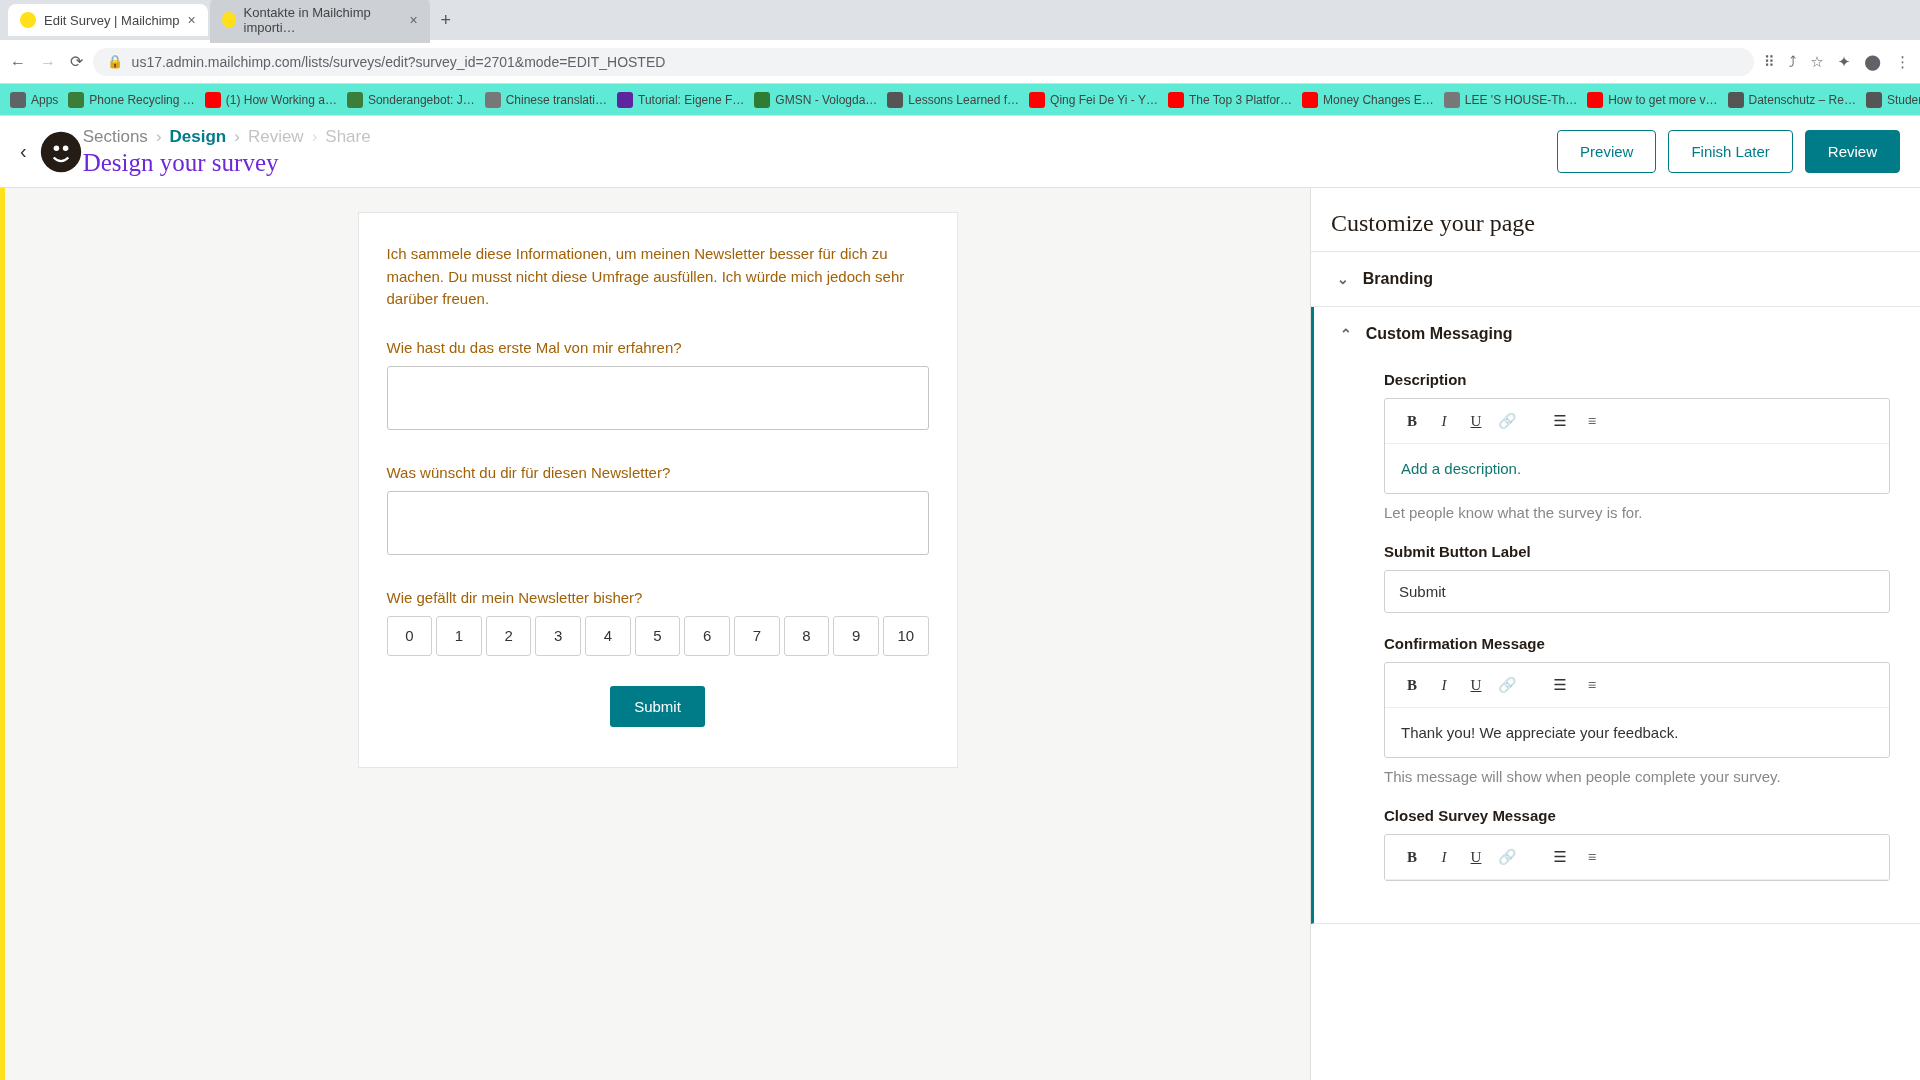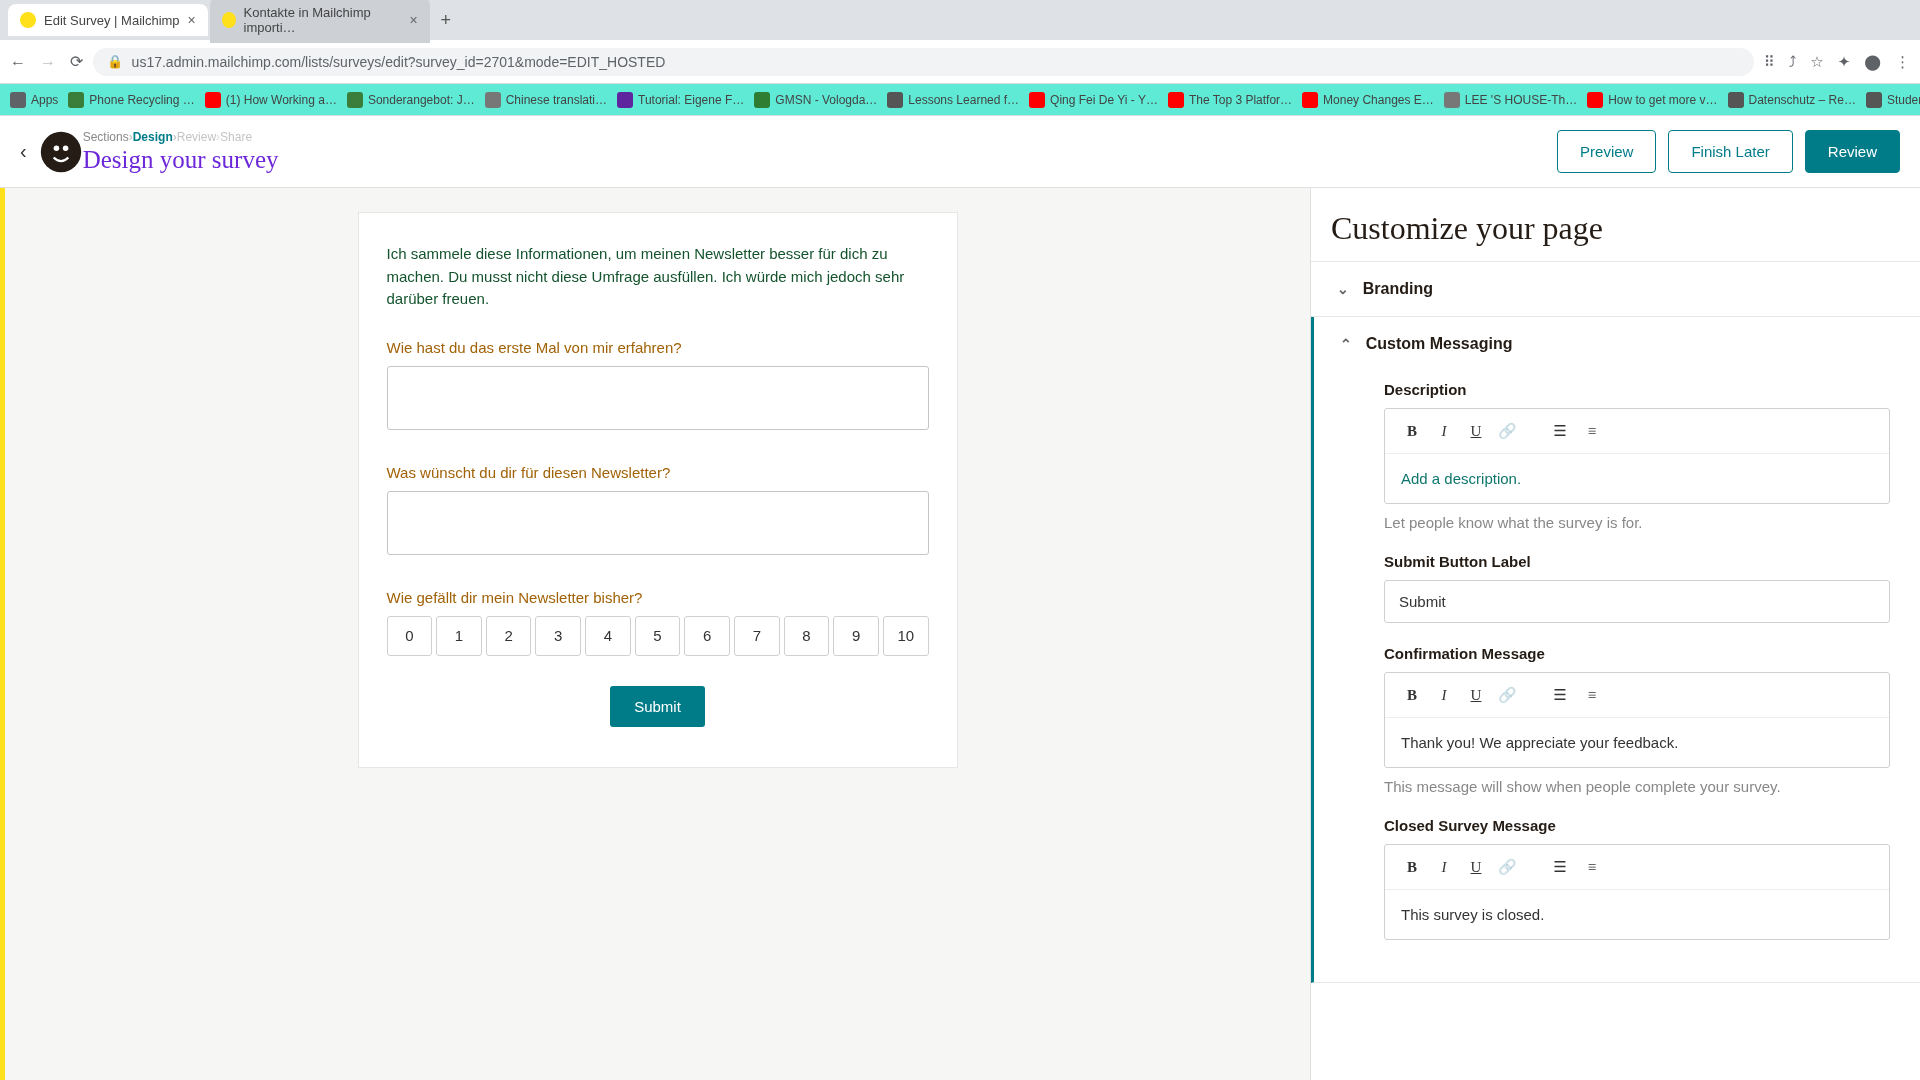--- a/index.html
+++ b/index.html
@@ -22,43 +22,43 @@
 .right-icons { display: flex; gap: 14px; font-size: 15px; color: #5f6368; }
 
 .bookmarks-row { display: flex; align-items: center; gap: 10px; height: 32px; background: #5eead4; padding: 0 10px; font-size: 12px; color: #444; border-bottom: 1px solid #dadce0; overflow: hidden; }
 .bm { display: flex; align-items: center; gap: 5px; white-space: nowrap; }
 .bm-ico { width: 16px; height: 16px; border-radius: 3px; }
 
 
 .app-header { background: #fff; display: flex; align-items: center; padding: 12px 20px; border-bottom: 1px solid #e0e0e0; height: 72px; }
 .back-btn { font-size: 20px; color: #333; padding-right: 12px; }
 .header-text { flex: 1; }
-.crumbs { display: flex; font-size: 12px; color: #888; }
+.crumbs { display: flex; gap: 8px; font-size: 17px; color: #888; }
 .crumbs .active { color: #007c89; font-weight: 600; }
 .crumb-sep { color: #bbb; }
 .page-title { font-family: Georgia, serif; font-size: 25px; color: #6d28d9; margin-top: 2px; }
 .header-actions { display: flex; gap: 12px; }
 .hbtn { padding: 12px 22px; border-radius: 4px; font-size: 15px; font-weight: 500; cursor: pointer; border: 1px solid #007c89; background: #fff; color: #007c89; }
 .hbtn.primary { background: #007c89; color: #fff; }
 
 
 .body-wrap { display: flex; height: calc(1080px - 84px - 32px - 72px); background: #f6f6f4; }
 .center-col { flex: 1; display: flex; justify-content: center; padding-top: 24px; border-left: 5px solid #ffe01b; }
 .survey-card { background: #fff; width: 600px; padding: 30px 28px 40px; border: 1px solid #e6e6e6; height: fit-content; }
-.intro { font-size: 15px; color: #14532d; margin-bottom: 28px; line-height: 1.5; }
+.intro { font-size: 15px; color: #a16207; margin-bottom: 28px; line-height: 1.5; }
 .q { margin-bottom: 30px; }
 .q-label { font-size: 15px; color: #a16207; margin-bottom: 10px; font-weight: 400; }
 .q-input { width: 100%; height: 64px; border: 1px solid #c5c5c5; border-radius: 3px; padding: 8px; resize: none; font-size: 14px; }
 .scale { display: flex; gap: 4px; }
 .scale-btn { width: 46px; height: 40px; border: 1px solid #d0d0d0; background: #fff; border-radius: 3px; font-size: 15px; color: #333; display:flex; align-items:center; justify-content:center; }
 .submit-btn { display: block; margin: 30px auto 0; background: #007c89; color: #fff; border: none; padding: 12px 24px; border-radius: 3px; font-size: 15px; font-weight: 500; }
 
 
 .sidebar { width: 610px; background: #fff; border-left: 1px solid #e0e0e0; padding: 22px 0 0 0; overflow-y: auto; }
-.sidebar-title { font-family: Georgia, serif; font-size: 32px; color: #241c15; padding: 0 20px 14px; }
+.sidebar-title { font-family: Georgia, serif; font-size: 24px; color: #241c15; padding: 0 20px 14px; }
 .accordion { border-top: 1px solid #e6e6e6; }
 .acc-item { border-bottom: 1px solid #e6e6e6; }
 .acc-head { display: flex; align-items: center; gap: 14px; padding: 18px 26px; font-size: 16px; font-weight: 600; color: #241c15; }
 .acc-chevron { font-size: 14px; color: #666; }
 .acc-item.expanded { border-left: 3px solid #007c89; }
 .acc-body { padding: 10px 30px 20px 70px; }
 .field-block { margin-bottom: 22px; }
 .field-label { font-size: 15px; font-weight: 600; color: #241c15; margin-bottom: 10px; }
 .rte { border: 1px solid #d0d0d0; border-radius: 3px; }
 .rte-toolbar { display: flex; align-items: center; gap: 6px; padding: 9px 14px; border-bottom: 1px solid #eee; }
@@ -294,21 +294,20 @@
             <div class="rte">
               <div class="rte-toolbar">
                 <span class="rte-btn bold">B</span>
                 <span class="rte-btn ital">I</span>
                 <span class="rte-btn under">U</span>
                 <span class="rte-btn" style="opacity:.4">🔗</span>
                 <span style="flex:0 0 14px"></span>
                 <span class="rte-btn">☰</span>
                 <span class="rte-btn">≡</span>
               </div>
-              <div class="rte-content filled">This survey is closed.</div>
             </div>
           </div>
 
         </div>
       </div>
     </div>
   </div>
 </div>
 
 </body></html>

